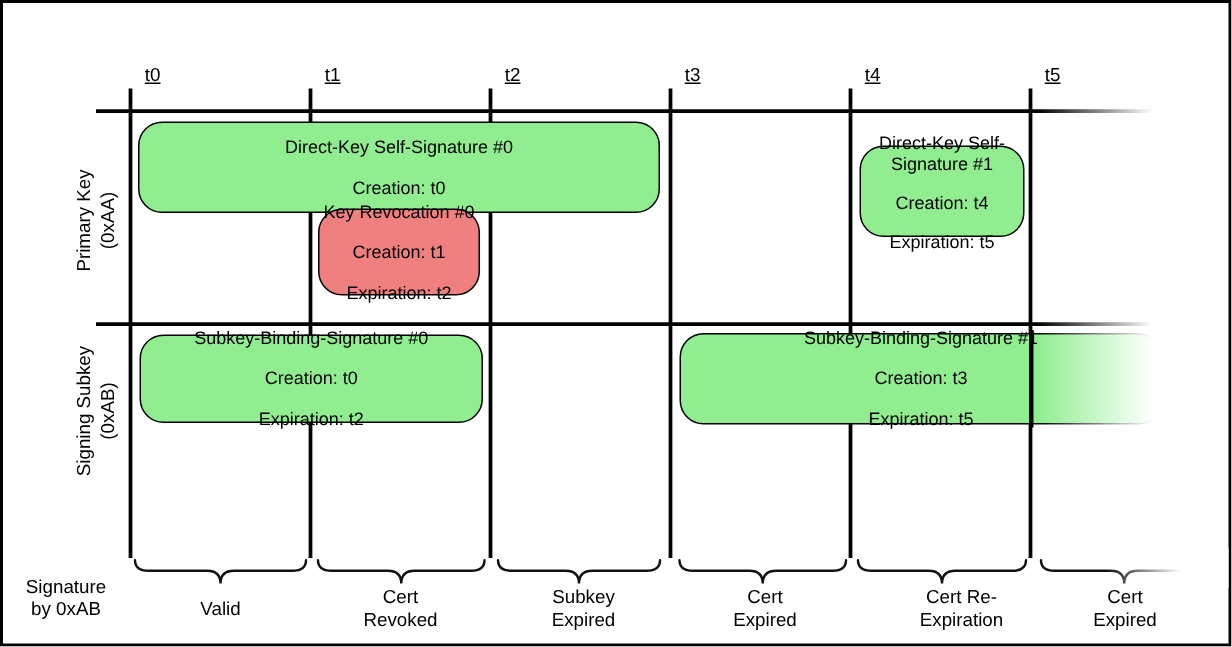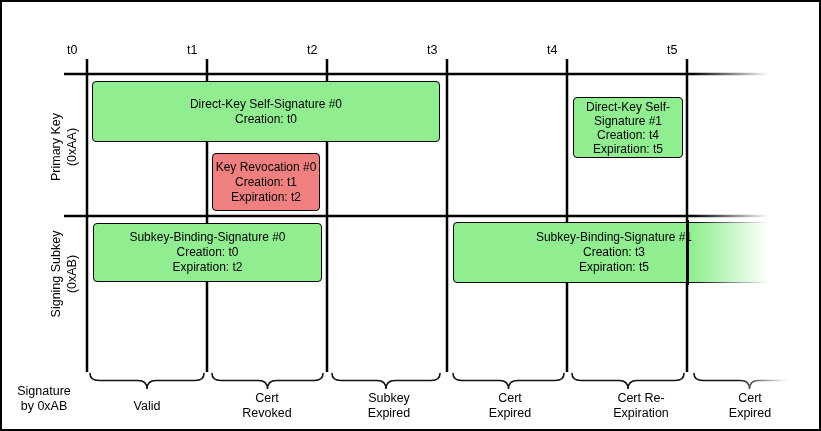--- a/index.html
+++ b/index.html
@@ -12,30 +12,31 @@
     font-family:"Liberation Sans", sans-serif;
     color:#000;
     overflow:hidden;
   }
   .abs{position:absolute;}
   svg{display:block;}
   
   #grid-layer{left:0;top:0;z-index:1;}
   
   .tick-label{
-    top:41px;width:40px;text-align:left;
-    font-size:12.5px;line-height:15px;z-index:2;
+    top:41px;width:40px;text-align:right;
+    font-size:12.5px;line-height:15px;z-index:2;text-decoration:underline;
   }
   
   .sigbox{
     box-sizing:border-box;
-    border:1.5px solid #000;border-radius:4px;
+    border:1.5px solid #000;border-radius:16px;
     display:flex;flex-direction:column;justify-content:center;
     text-align:center;font-size:12px;line-height:15px;
     z-index:2;
+    gap:12px;
   }
   .green{background:#90EE90;}
   .red{background:#F08080;}
   .sigbox .ln{white-space:normal;}
   #box-dks1{line-height:14px;margin-top:16px;}
   
   .row-label{
     width:150px;height:34px;
     display:flex;flex-direction:column;justify-content:center;
     text-align:center;font-size:12.5px;line-height:16px;
@@ -104,21 +105,21 @@
   <div class="abs row-label" style="left:-13px;top:255px">
     <div>Signing Subkey</div>
     <div>(0xAB)</div>
   </div>
 
   <div class="abs sigbox green" style="left:90px;top:79px;width:348px;height:61px">
     <div class="ln">Direct-Key Self-Signature #0</div>
     <div class="ln">Creation: t0</div>
   </div>
 
-  <div class="abs sigbox red" style="left:210px;top:151px;width:108px;height:58px">
+  <div class="abs sigbox red" style="left:210px;top:137px;width:108px;height:58px">
     <div class="ln">Key Revocation #0</div>
     <div class="ln">Creation: t1</div>
     <div class="ln">Expiration: t2</div>
   </div>
 
   <div id="box-dks1" class="abs sigbox green" style="left:571px;top:79px;width:110px;height:61px">
     <div class="ln">Direct-Key Self-Signature #1</div>
     <div class="ln">Creation: t4</div>
     <div class="ln">Expiration: t5</div>
   </div>

